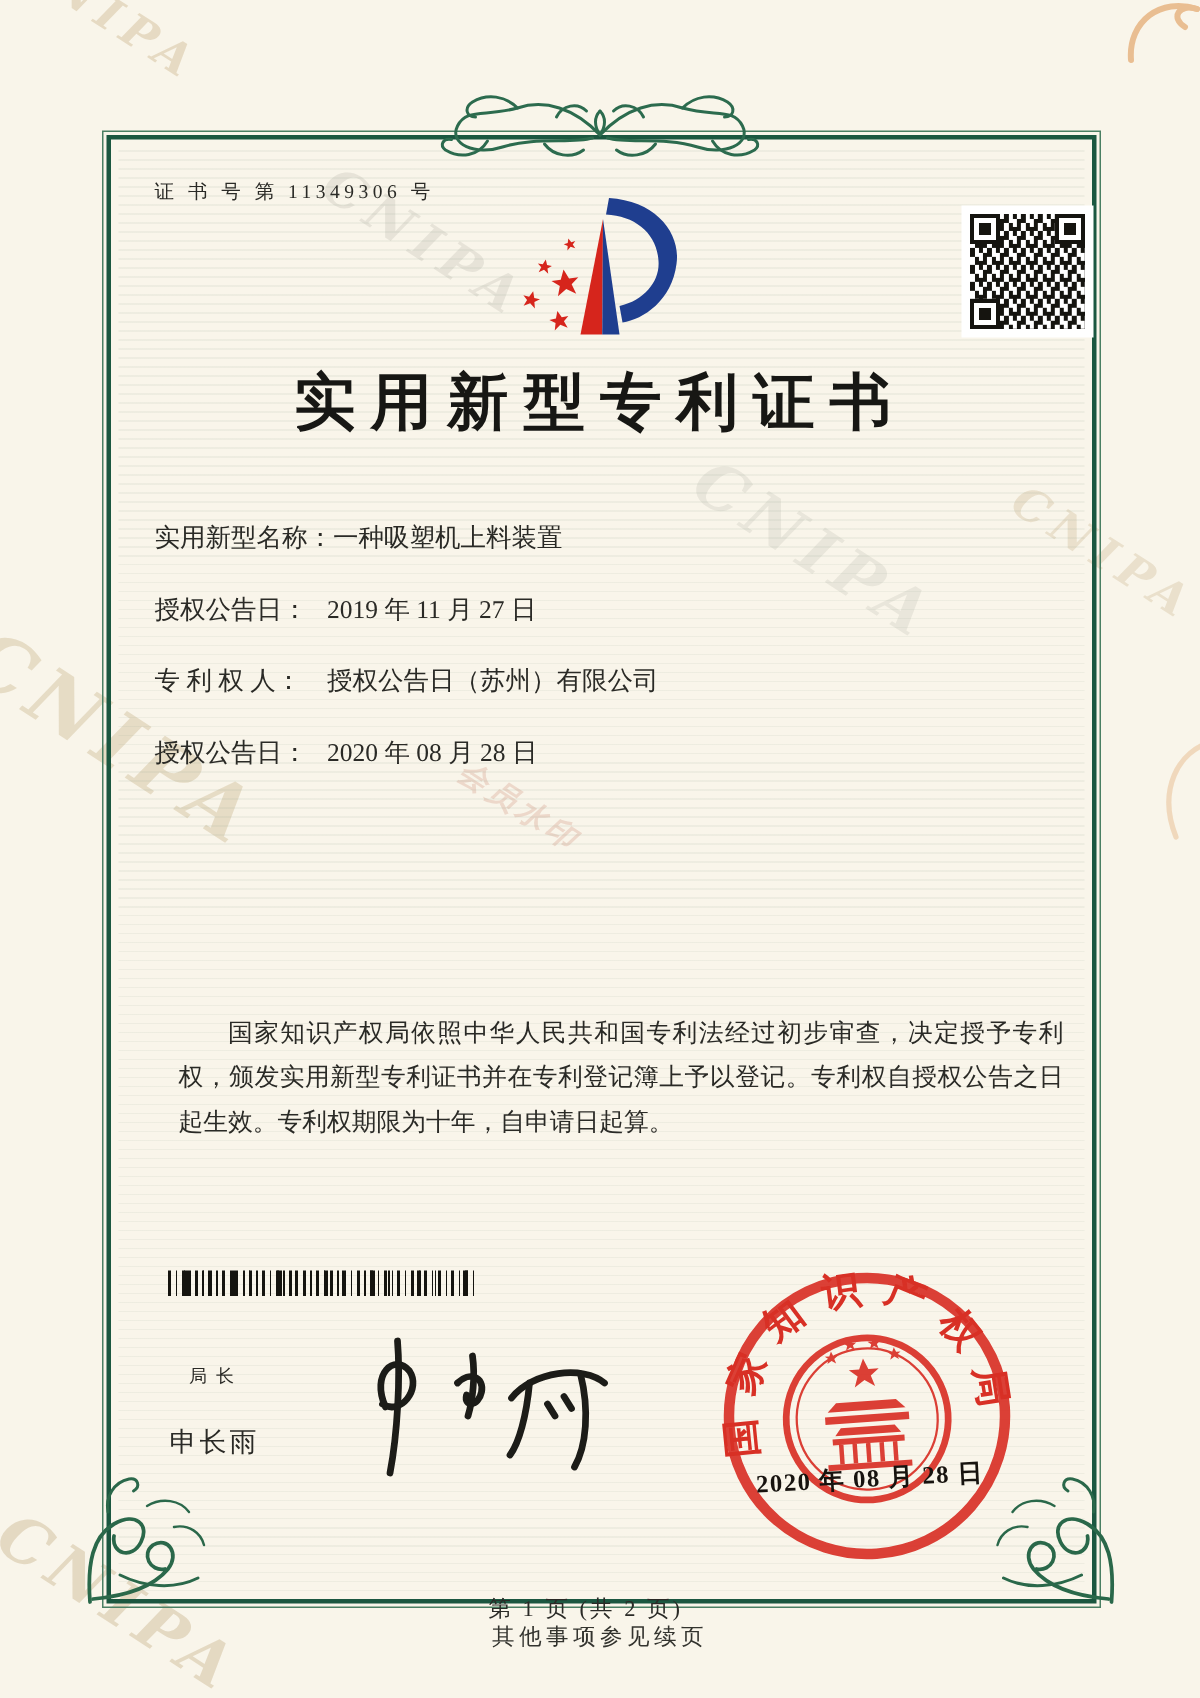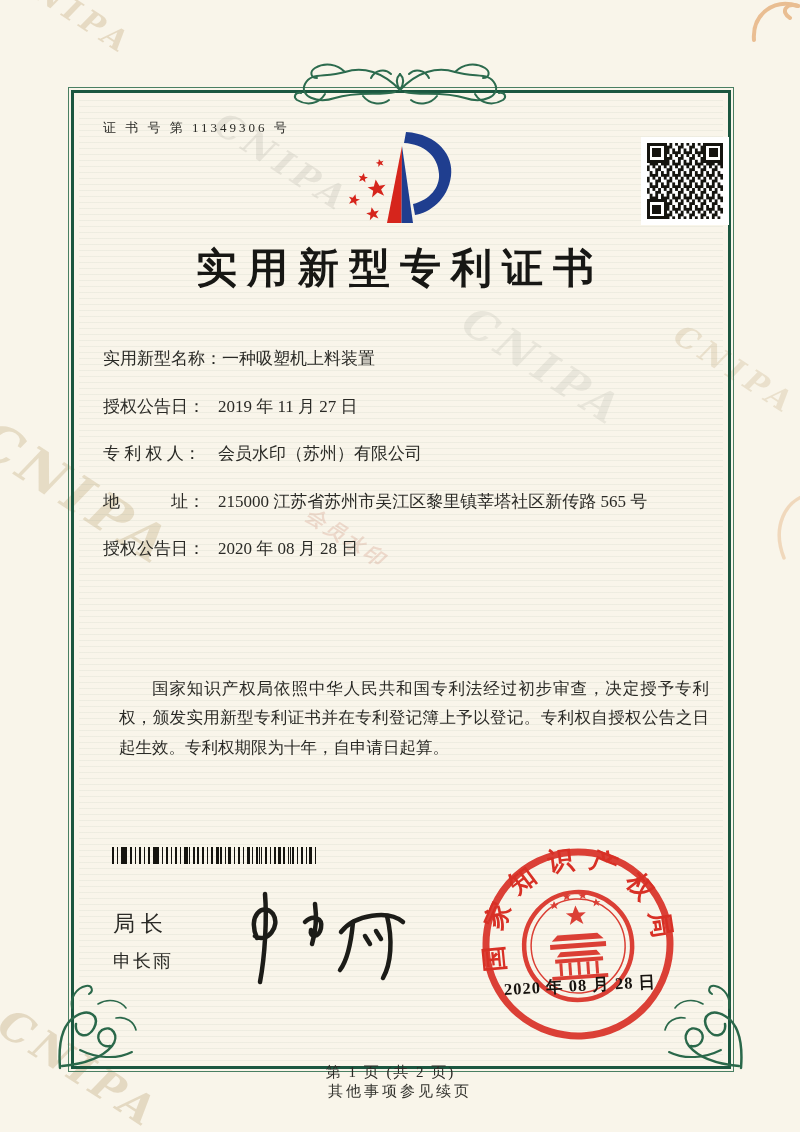--- a/index.html
+++ b/index.html
@@ -60,21 +60,21 @@
   .paras{position:absolute;left:103px;top:658px;width:622px;font-size:16.5px;line-height:1.78;}
   .paras p{margin:16px;text-indent:2em;text-align:justify;}
   
   .barcode{
     position:absolute;left:112px;top:847px;width:206px;height:17px;
     background-image:
       repeating-linear-gradient(90deg,#15140f 0 2px, rgba(0,0,0,0) 2px 5px, #15140f 5px 6px, rgba(0,0,0,0) 6px 9px),
       repeating-linear-gradient(90deg, rgba(0,0,0,0) 0 11px, #15140f 11px 14px, rgba(0,0,0,0) 14px 23px, #15140f 23px 24px, rgba(0,0,0,0) 24px 31px);
   }
   
-  .signer-title{position:absolute;left:113px;top:909px;font-size:22px;letter-spacing:6px;}
+  .signer-title{position:absolute;left:126px;top:909px;font-size:12px;letter-spacing:6px;}
   .signer-name{position:absolute;left:113px;top:949px;font-size:18px;letter-spacing:2px;}
   .signature{position:absolute;left:233px;top:886px;width:200px;height:108px;}
   
   .seal{position:absolute;left:476px;top:842px;width:204px;height:204px;transform:rotate(-4deg);opacity:.96;}
   .seal-date{
     position:absolute;left:494px;top:975px;width:172px;text-align:center;
     font-size:16.5px;color:#17130f;transform:rotate(-3deg);letter-spacing:1px;font-weight:600;
   }
   
   .page-info{position:absolute;left:0;top:1063px;width:781px;text-align:center;font-size:15px;letter-spacing:2px;}
@@ -204,24 +204,21 @@
 <div class="title">实用新型专利证书</div>
 
 <div class="content">
   <div class="field-row">
     <span class="field-label">实用新型名称：</span><span class="field-value">一种吸塑机上料装置</span>
   </div>
   <div class="field-row">
     <span class="field-label">授权公告日：</span><span class="field-value">2019 年 11 月 27 日</span>
   </div>
   <div class="field-row">
-    <span class="field-label">专 利 权 人：</span><span class="field-value">会员水印（苏州）有限公司</span>
-  </div>
-  <div class="field-row">
-    <span class="field-label">地　　　址：</span><span class="field-value">215000 江苏省苏州市吴江区黎里镇莘塔社区新传路 565 号</span>
+    <span class="field-label">专 利 权 人：</span><span class="field-value">授权公告日（苏州）有限公司</span>
   </div>
   <div class="field-row">
     <span class="field-label">授权公告日：</span><span class="field-value">2020 年 08 月 28 日</span>
   </div>
 </div>
 
 <div class="paras">
   <p>国家知识产权局依照中华人民共和国专利法经过初步审查，决定授予专利权，颁发实用新型专利证书并在专利登记簿上予以登记。专利权自授权公告之日起生效。专利权期限为十年，自申请日起算。</p>
 </div>
 

